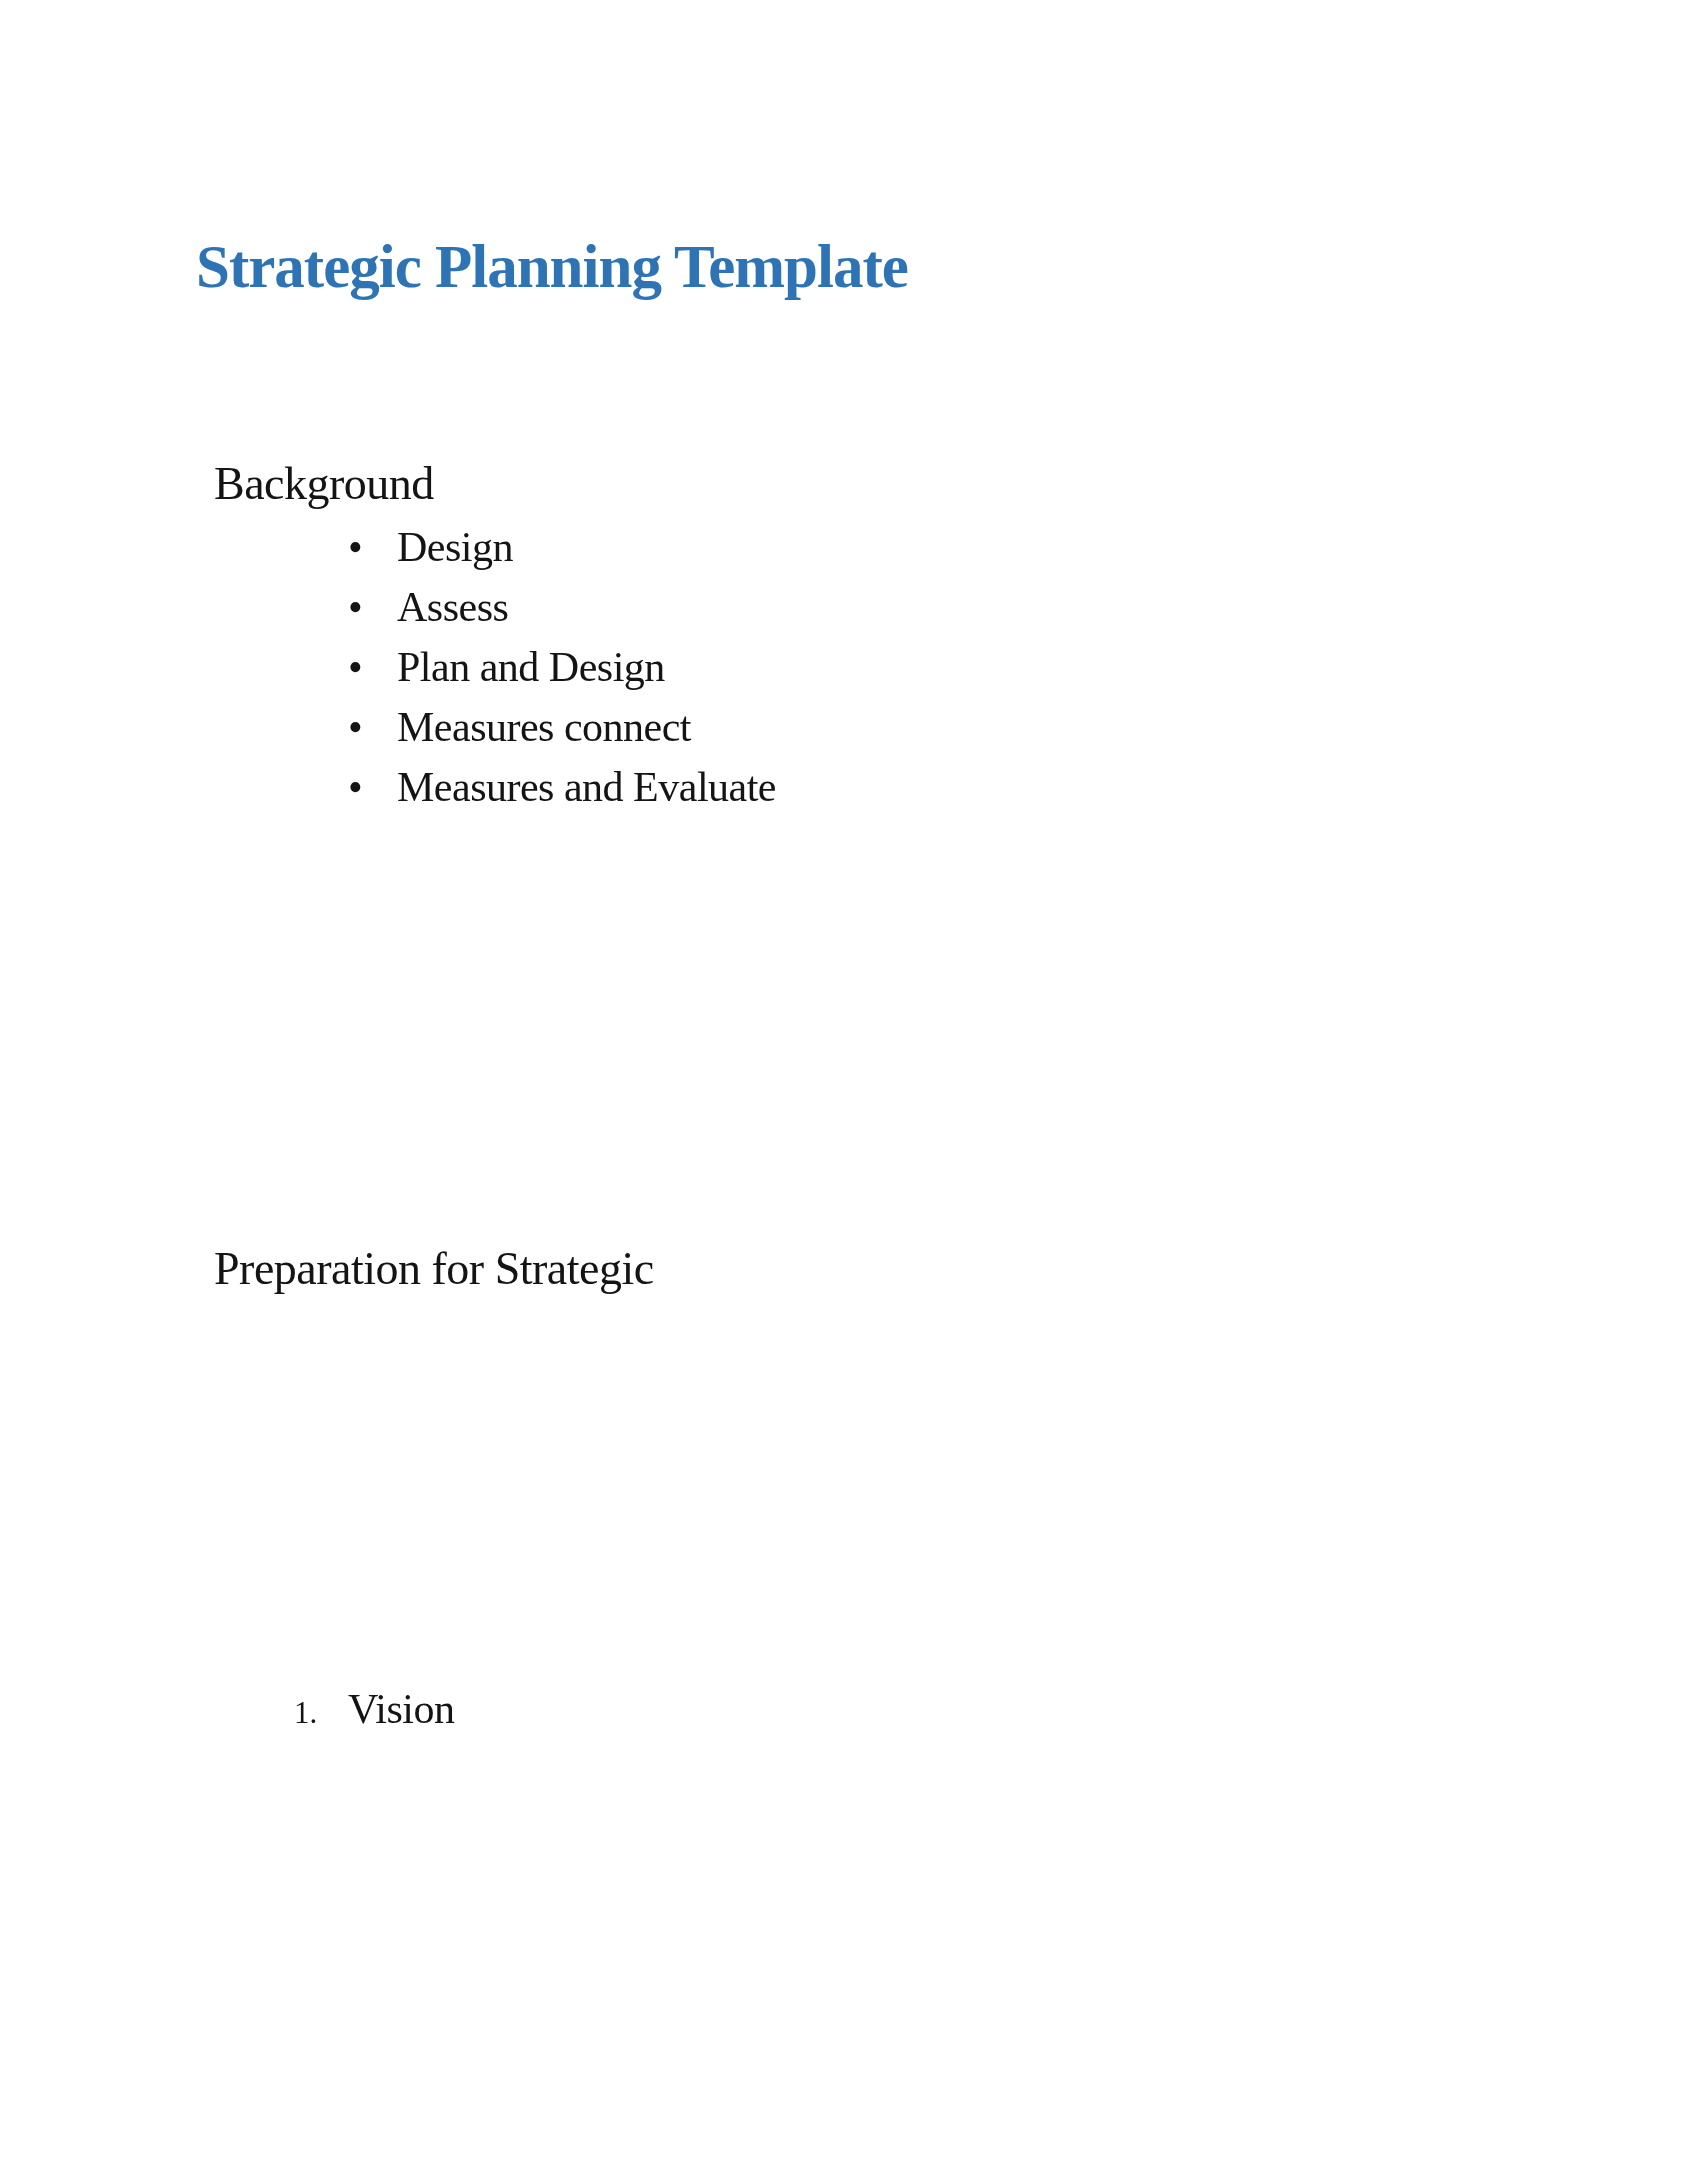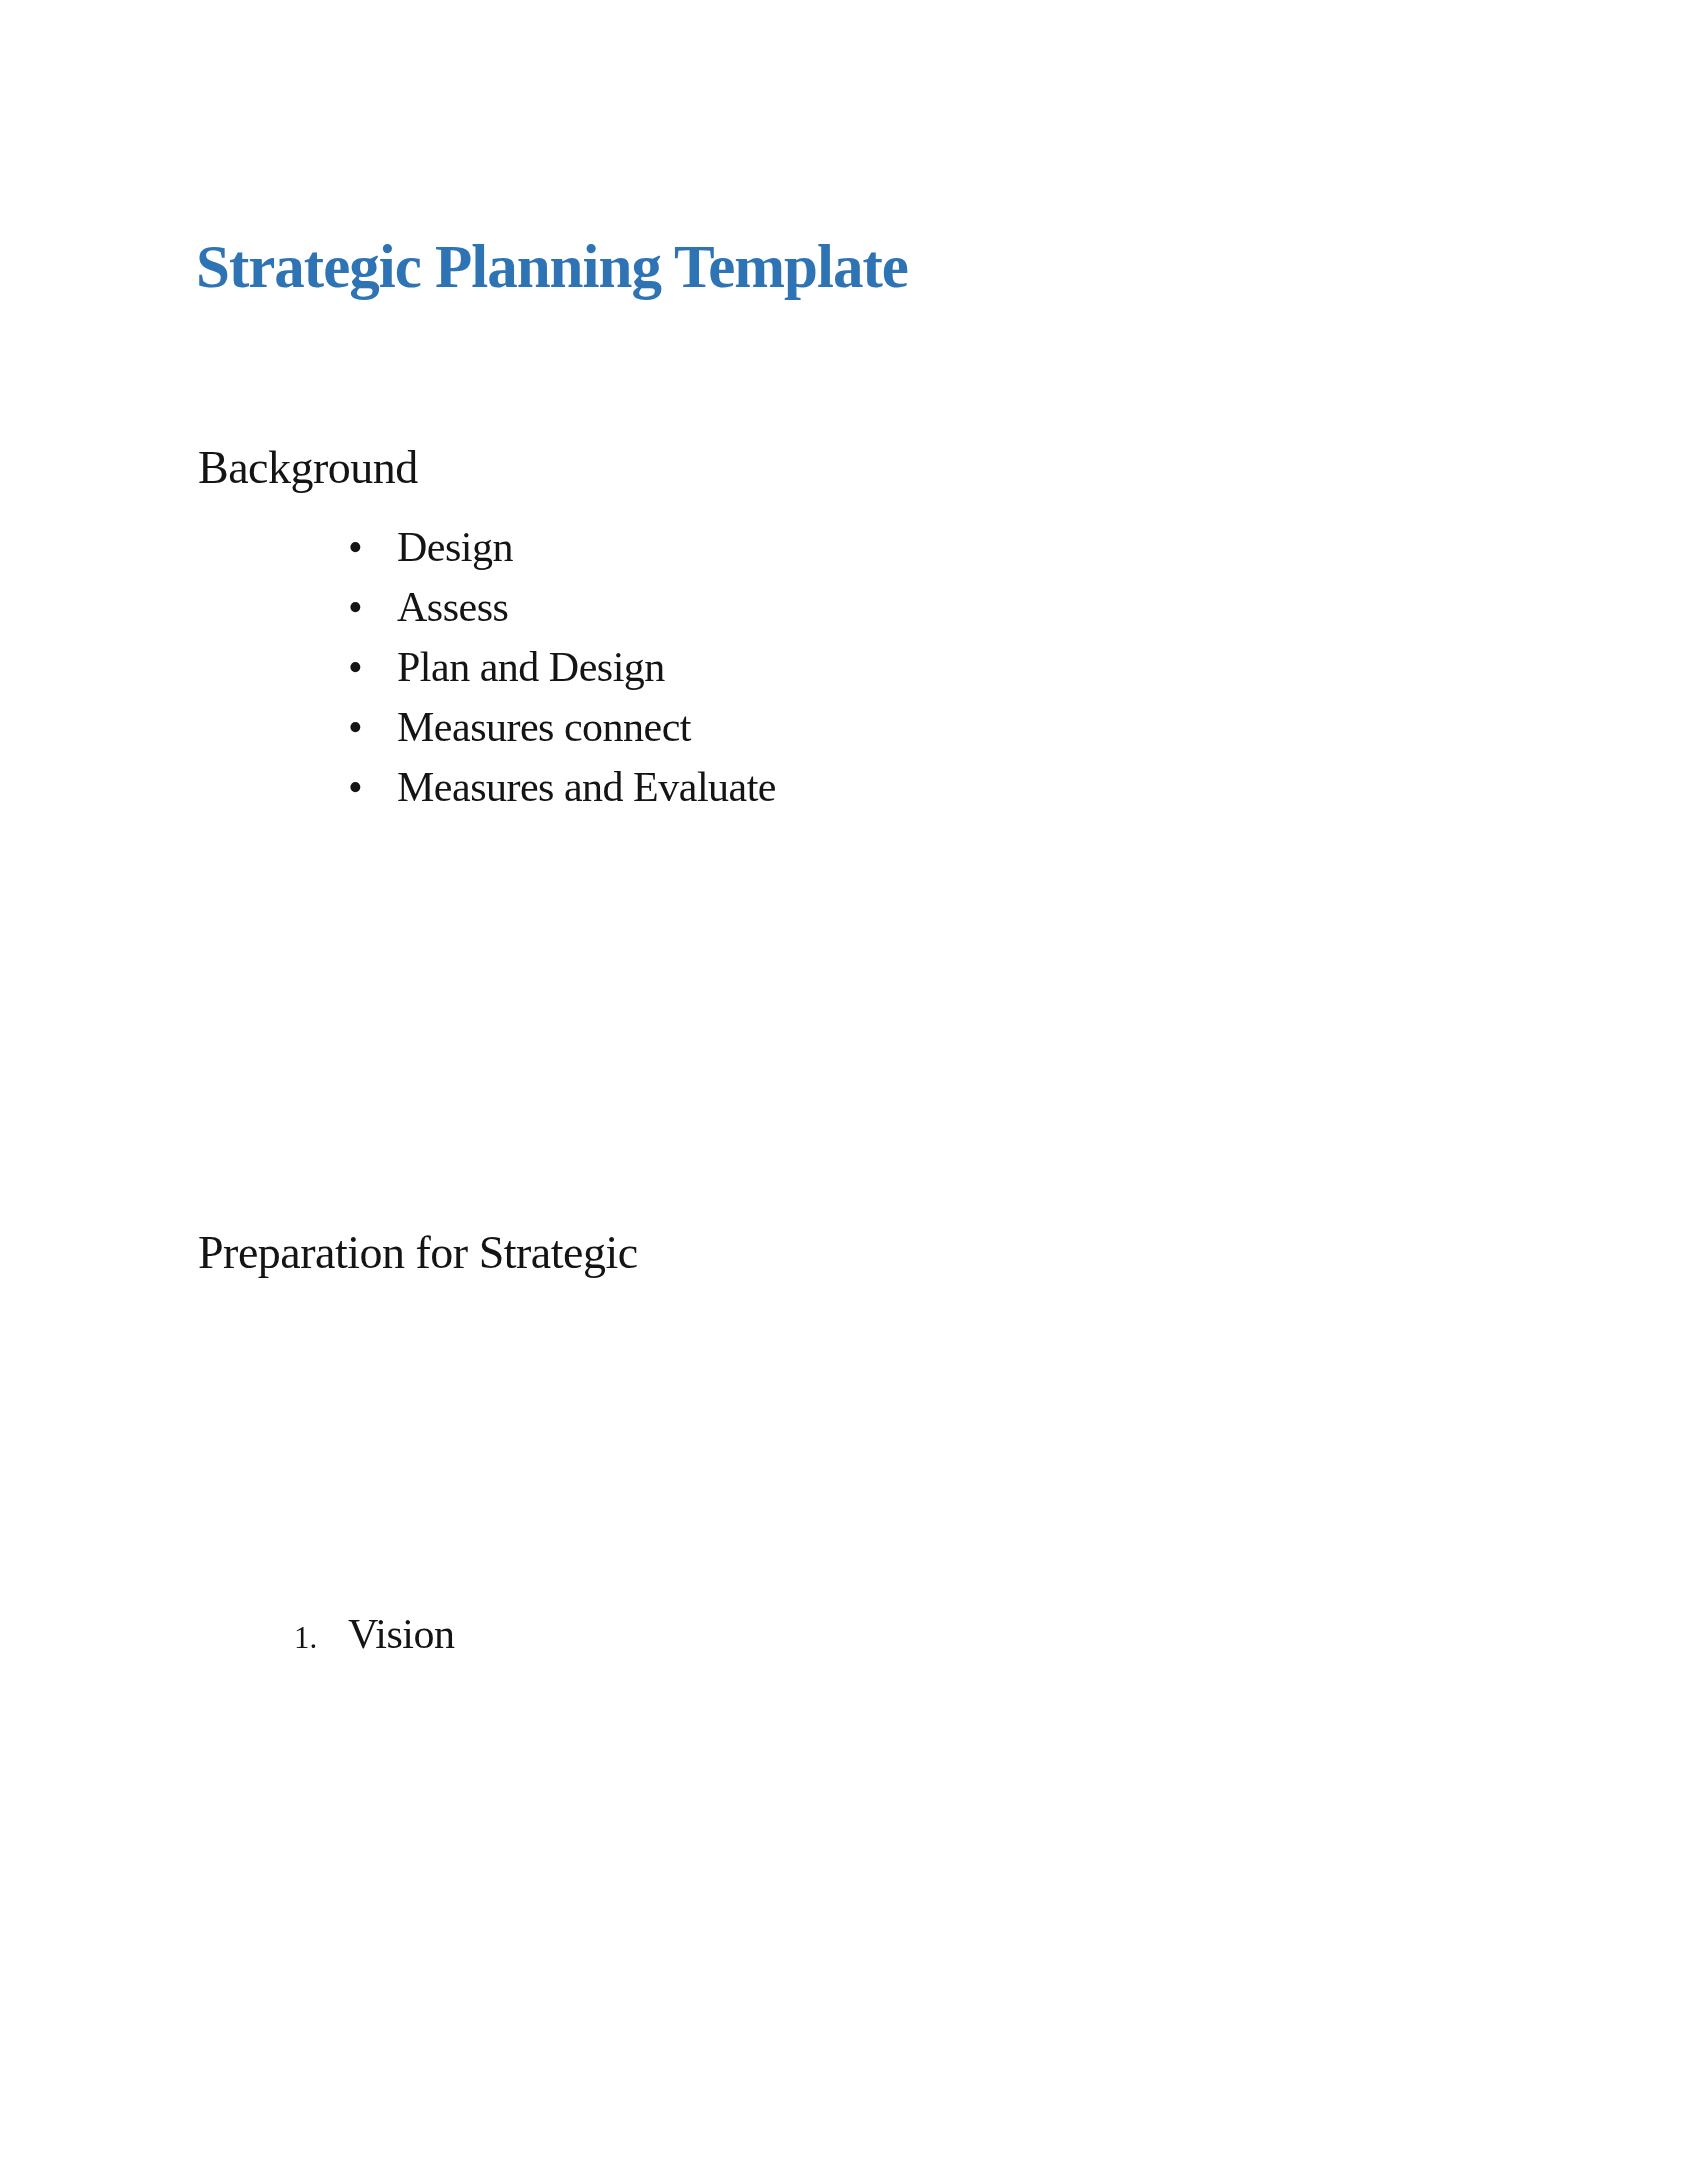--- a/index.html
+++ b/index.html
@@ -23,21 +23,21 @@
     margin: 0;
     font-size: 61px;
     font-weight: 700;
     letter-spacing: -1px;
     line-height: 1;
     color: #2E74B5;
     white-space: nowrap;
   }
   .h {
     position: absolute;
-    margin: 0;
+    margin: 16px;
     font-size: 46px;
     font-weight: 400;
     letter-spacing: -0.5px;
     line-height: 1;
     color: #141414;
     white-space: nowrap;
   }
   .h-background { left: 198px; top: 445px; }
   .h-strategic  { left: 198px; top: 848px; }
   .h-prep       { left: 198px; top: 1230px; }
@@ -62,21 +62,21 @@
     position: absolute;
     left: 0;
     top: 0;
     width: 49px;
     line-height: 60px;
     font-size: 42px;
   }
   .numbered {
     position: absolute;
     left: 294px;
-    top: 1613px;
+    top: 1688px;
     font-size: 42px;
     line-height: 1;
     letter-spacing: -0.5px;
     white-space: nowrap;
   }
   .numbered .num {
     display: inline-block;
     width: 54px;
     font-size: 31px;
     letter-spacing: 0;

